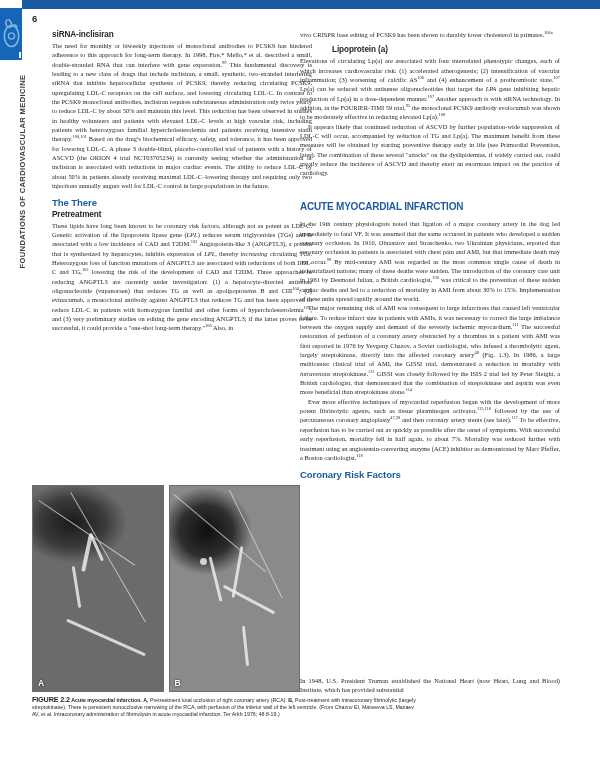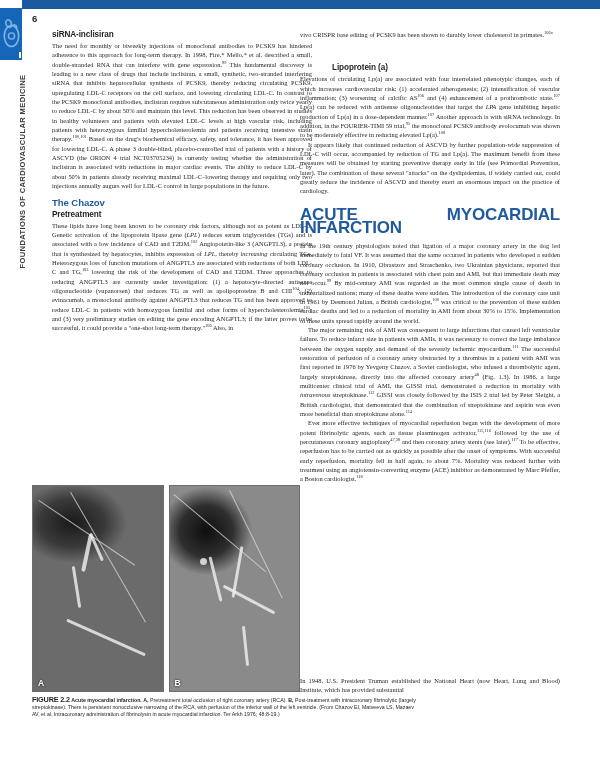--- a/index.html
+++ b/index.html
@@ -121,26 +121,26 @@
   .h-sub {
     font-family: "Liberation Sans", sans-serif;
     font-size: 8.2px;
     font-weight: bold;
     color: #231f20;
     margin: 0 0 1.5px 0;
     letter-spacing: -0.1px;
   }
   .h-major {
     font-family: "Liberation Sans", sans-serif;
-    font-size: 17px;
+    font-size: 10px;
     font-weight: bold;
     color: #1f5b9c;
     letter-spacing: -0.2px;
     line-height: 13.6px;
-    margin: 12px 0 6px 0;
+    margin: 22px 0 6px 0;
     text-transform: uppercase;
   }
   .h-blue {
     font-family: "Liberation Sans", sans-serif;
     font-size: 9.6px;
     font-weight: bold;
     color: #1f5b9c;
     margin: 8px 0 2px 0;
     letter-spacing: -0.1px;
   }
@@ -257,46 +257,47 @@
   </div>
 
   <div id="folio">6</div>
 
   <div class="col" id="col-left">
 
     <div class="h-sub">siRNA-inclisiran</div>
 
     <p class="para"><span>The need for monthly or biweekly injections of monoclonal antibodies to PCSK9 has hindered adherence to this approach for long-term therapy. In 1998, Fire,* Mello,* et al. described a small, double-stranded RNA that can interfere with gene expression.</span><sup>99</sup><span> This fundamental discovery is leading to a new class of drugs that include inclisiran, a small, synthetic, two-stranded interfering siRNA that inhibits hepatocellular synthesis of PCSK9, thereby reducing circulating PCSK9, upregulating LDL-C receptors on the cell surface, and lowering circulating LDL-C. In contrast to the PCSK9 monoclonal antibodies, inclisiran requires subcutaneous administration only twice yearly to reduce LDL-C by about 50% and maintain this level. This reduction has been observed in studies in healthy volunteers and patients with elevated LDL-C levels at high vascular risk, including patients with heterozygous familial hypercholesterolemia and patients receiving intensive statin therapy.</span><sup>100,101</sup><span> Based on the drug's biochemical efficacy, safety, and tolerance, it has been approved for lowering LDL-C. A phase 3 double-blind, placebo-controlled trial of patients with a history of ASCVD (the ORION 4 trial NCT03705234) is currently testing whether the administration of inclisiran is associated with reductions in major cardiac events. The ability to reduce LDL-C by about 50% in patients already receiving maximal LDL-C–lowering therapy and requiring only two injections annually augurs well for LDL-C control in large populations in the future.</span></p>
 
-    <div class="h-blue">The Chazov</div>
+    <div class="h-blue">The There</div>
     <div class="h-sub">Pretreatment</div>
 
     <p class="para"><span>These lipids have long been known to be coronary risk factors, although not as potent as LDL-C. Genetic activation of the lipoprotein lipase gene (</span><i>LPL</i><span>) reduces serum triglycerides (TGs) and is associated with a low incidence of CAD and T2DM.</span><sup>102</sup><span> Angiopoietin-like 3 (ANGPTL3), a protein that is synthesized by hepatocytes, inhibits expression of </span><i>LPL</i><span>, thereby </span><i>increasing</i><span> circulating TGs. Heterozygous loss of function mutations of ANGPTL3 are associated with reductions of both LDL-C and TG,</span><sup>103</sup><span> lowering the risk of the development of CAD and T2DM. Three approaches to reducing ANGPTL3 are currently under investigation: (1) a hepatocyte-directed antisense oligonucleotide (vupanorsen) that reduces TG as well as apolipoproteins B and CIII</span><sup>104</sup><span>; (2) evinacumab, a monoclonal antibody against ANGPTL3 that reduces TG and has been approved to reduce LDL-C in patients with homozygous familial and other forms of hypercholesterolemia</span><sup>105</sup><span>; and (3) very preliminary studies on editing the gene encoding ANGPTL3; if the latter proves to be successful, it could provide a "one-shot long-term therapy."</span><sup>106</sup><span> Also, in</span></p>
   </div>
 
   <div class="col" id="col-right">
 
     <p class="para"><span>vivo CRISPR base editing of PCSK9 has been shown to durably lower cholesterol in primates.</span><sup>106a</sup></p>
 
-    <div class="h-sub" style="margin-top:24px;padding-left:32px;">Lipoprotein (a)</div>
+    <div class="h-sub" style="margin-top:6px;padding-left:32px;">Lipoprotein (a)</div>
 
     <p class="para"><span>Elevations of circulating Lp(a) are associated with four interrelated phenotypic changes, each of which increases cardiovascular risk: (1) accelerated atherogenesis; (2) intensification of vascular inflammation; (3) worsening of calcific AS</span><sup>106</sup><span> and (4) enhancement of a prothrombotic state.</span><sup>107</sup><span> Lp(a) can be reduced with antisense oligonucleotides that target the </span><i>LPA</i><span> gene inhibiting hepatic production of Lp(a) in a dose-dependent manner.</span><sup>107</sup><span> Another approach is with siRNA technology. In addition, in the FOURIER-TIMI 59 trial,</span><sup>95</sup><span> the monoclonal PCSK9 antibody evolocumab was shown to be moderately effective in reducing elevated Lp(a).</span><sup>108</sup></p>
 
     <p class="para">It appears likely that continued reduction of ASCVD by further population-wide suppression of LDL-C will occur, accompanied by reduction of TG and Lp(a). The maximum benefit from these measures will be obtained by starting preventive therapy early in life (see Primordial Prevention, later). The combination of these several "attacks" on the dyslipidemias, if widely carried out, could greatly reduce the incidence of ASCVD and thereby exert an enormous impact on the practice of cardiology.</p>
 
     <div class="h-major">
       <span>ACUTE MYOCARDIAL INFARCTION</span><br>
     </div>
 
     <p class="para"><span>In the 19th century physiologists noted that ligation of a major coronary artery in the dog led immediately to fatal VF. It was assumed that the same occurred in patients who developed a sudden coronary occlusion. In 1910, Obrastzov and Straschenko, two Ukrainian physicians, reported that coronary occlusion in patients is associated with chest pain and AMI, but that immediate death may not occur.</span><sup>99</sup><span> By mid-century AMI was regarded as the most common single cause of death in industrialized nations; many of these deaths were sudden. The introduction of the coronary care unit in 1961 by Desmond Julian, a British cardiologist,</span><sup>100</sup><span> was critical to the prevention of these sudden cardiac deaths and led to a reduction of mortality in AMI from about 30% to 15%. Implementation of these units spread rapidly around the world.</span></p>
 
     <p class="para"><span>The major remaining risk of AMI was consequent to large infarctions that caused left ventricular failure. To reduce infarct size in patients with AMIs, it was necessary to correct the large imbalance between the oxygen supply and demand of the severely ischemic myocardium.</span><sup>111</sup><span> The successful restoration of perfusion of a coronary artery obstructed by a thrombus in a patient with AMI was first reported in 1976 by Yevgeny Chazov, a Soviet cardiologist, who infused a thrombolytic agent, largely streptokinase, directly into the affected coronary artery</span><sup>48</sup><span> (Fig. 1.3). In 1986, a large multicenter clinical trial of AMI, the GISSI trial, demonstrated a reduction in mortality with </span><i>intravenous</i><span> streptokinase.</span><sup>112</sup><span> GISSI was closely followed by the ISIS 2 trial led by Peter Sleight, a British cardiologist, that demonstrated that the combination of streptokinase and aspirin was even more beneficial than streptokinase alone.</span><sup>114</sup></p>
 
     <p class="para"><span>Ever more effective techniques of myocardial reperfusion began with the development of more potent fibrinolytic agents, such as tissue plasminogen activator,</span><sup>115,116</sup><span> followed by the use of percutaneous coronary angioplasty</span><sup>47,28</sup><span> and then coronary artery stents (see later).</span><sup>117</sup><span> To be effective, reperfusion has to be carried out as quickly as possible after the onset of symptoms. With successful early reperfusion, mortality fell in half again, to about 7%. Mortality was reduced further with treatment using an angiotensin-converting enzyme (ACE) inhibitor as demonstrated by Marc Pfeffer, a Boston cardiologist.</span><sup>118</sup></p>
 
+    <div class="h-blue">Coronary Risk Factors</div>
   </div>
 
   <div id="figure">
     <div id="fig-images">
 
       <div class="angio angio-a">
         <div class="wire" style="left:6px;top:14px;width:116px;height:1.3px;transform:rotate(34deg);transform-origin:left top;"></div>
         <div class="wire" style="left:38px;top:6px;width:150px;height:1.1px;transform:rotate(60deg);transform-origin:left top;"></div>
         <div class="vessel" style="left:52px;top:48px;width:4px;height:38px;border-radius:3px;transform:rotate(12deg);"></div>
         <div class="vessel" style="left:42px;top:80px;width:3.4px;height:42px;border-radius:3px;transform:rotate(-9deg);"></div>

